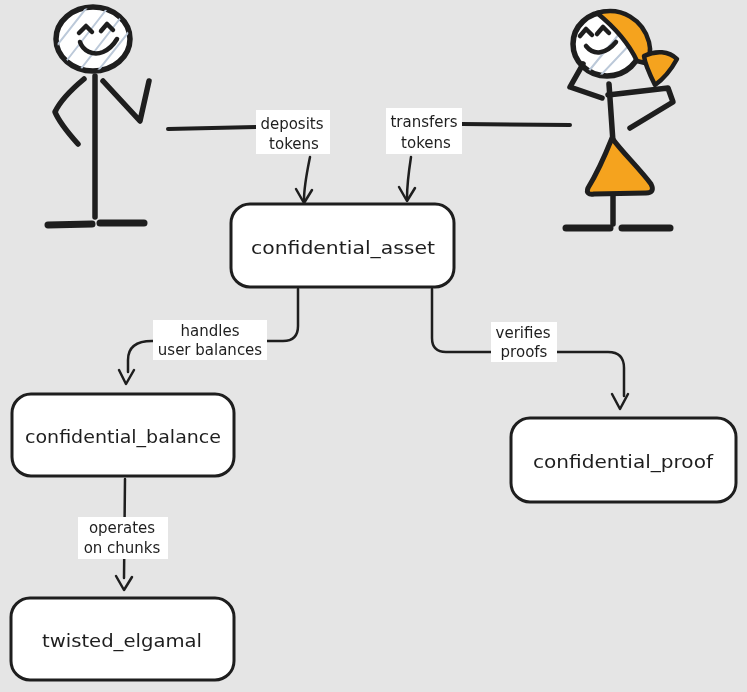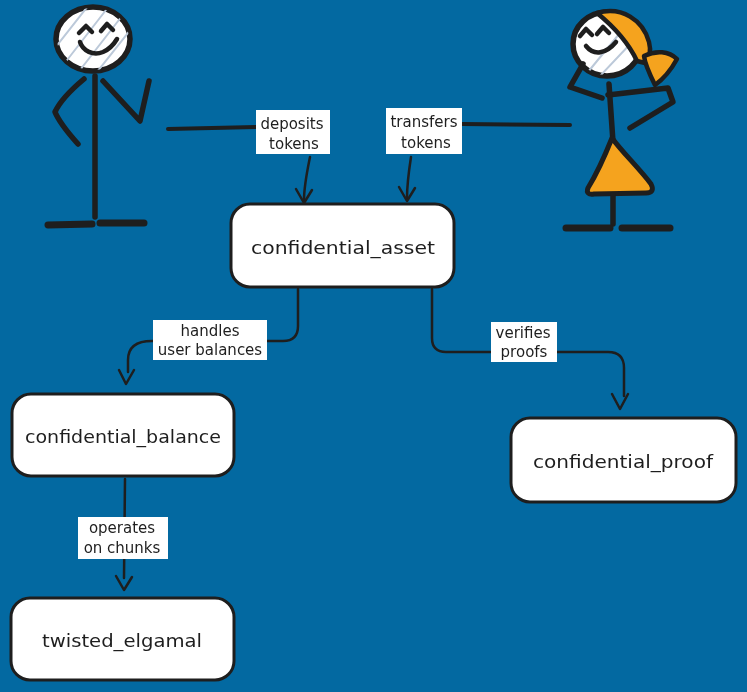--- a/index.html
+++ b/index.html
@@ -1,20 +1,20 @@
 <!DOCTYPE html>
 <html><head>
 <meta charset="utf-8">
 <style>
   html, body { margin: 0; padding: 0; background: #ffffff; }
   .canvas {
     position: relative;
     width: 747px;
     height: 692px;
-    background: #0369a1;
+    background: #e5e5e5;
     overflow: hidden;
     font-family: "DejaVu Sans", sans-serif;
   }
   svg text {
     fill: #1e1e1e;
     font-family: "DejaVu Sans", sans-serif;
   }
   .node-label { font-size: 18px; }
   .edge-label { font-size: 15px; }
 </style>

